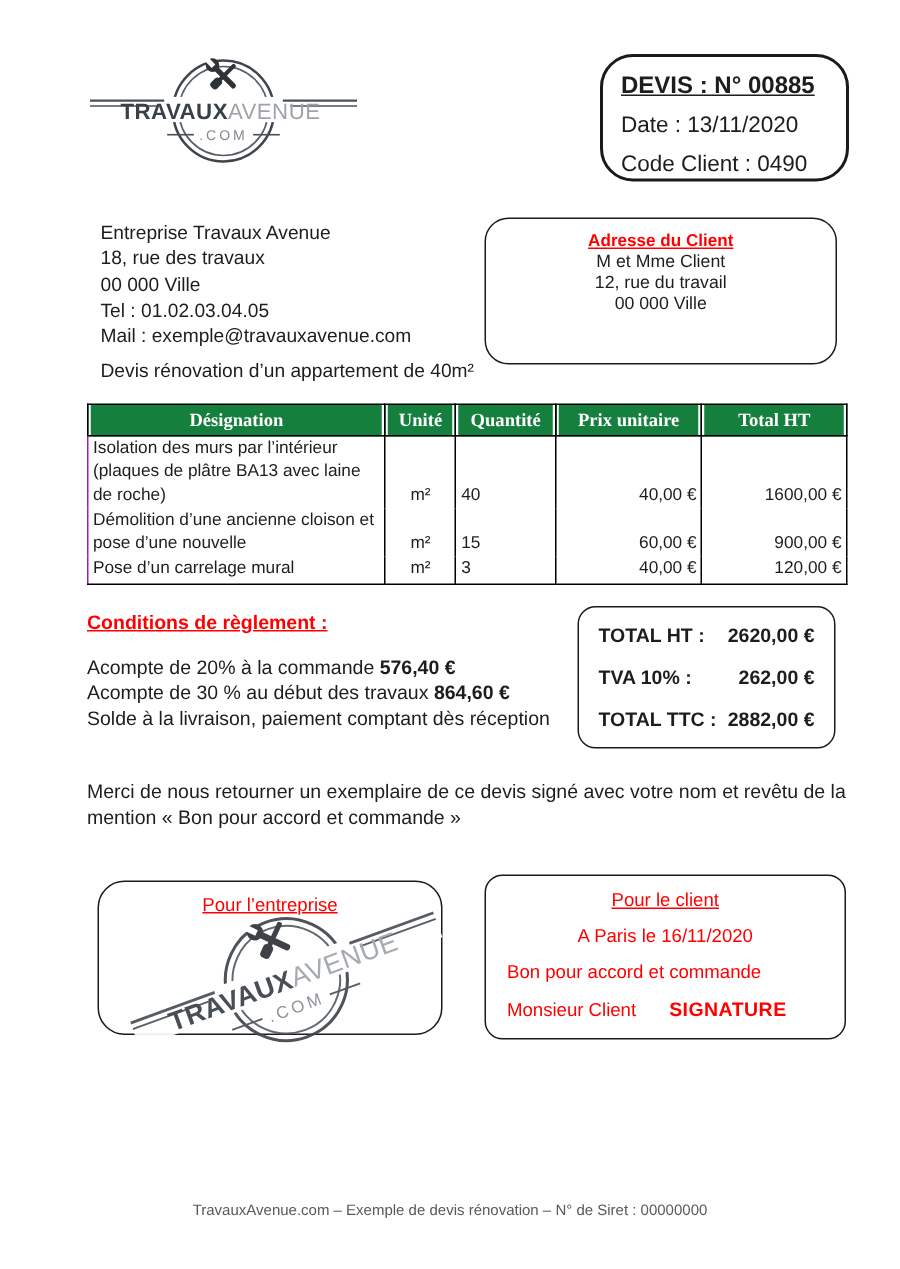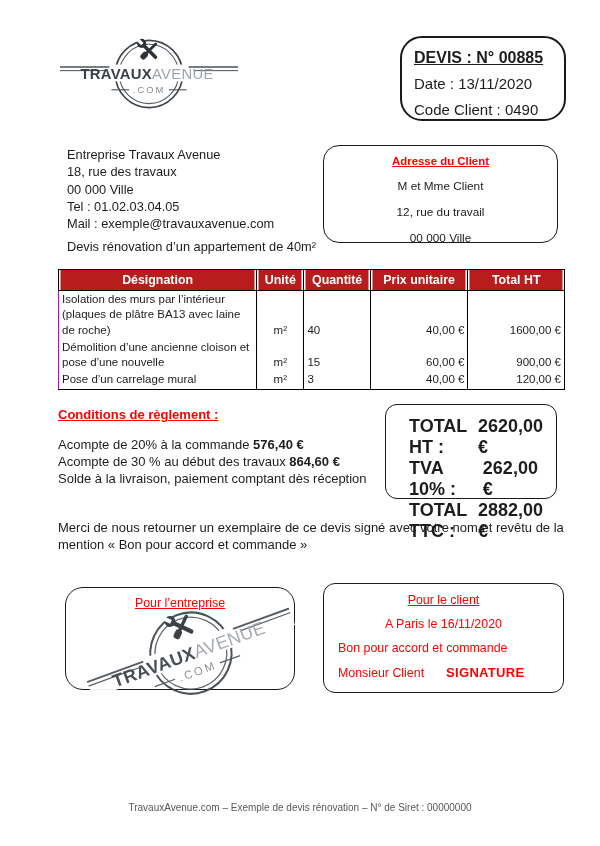--- a/index.html
+++ b/index.html
@@ -19,54 +19,54 @@
   }
   .devis-box .t1 { font-size: 16px; font-weight: bold; text-decoration: underline; line-height: 26px; white-space: nowrap; }
   .devis-box .t2 { font-size: 15px; line-height: 26px; white-space: nowrap; }
 
   
   .company { position: absolute; left: 67px; top: 146px; font-size: 12.8px; line-height: 17.3px; }
   .client-box {
     position: absolute; left: 323px; top: 145px; width: 235px; height: 98px;
     border: 1.6px solid #1a1a1a; border-radius: 16px;
     display: flex; flex-direction: column; align-items: center;
-    padding-top: 9px; gap: 12px;
+    padding-top: 9px; gap: 0;
   }
   .client-box .head { color: #fe0000; font-weight: bold; font-size: 11.4px; text-decoration: underline; }
   .client-box .ln { font-size: 11.8px; }
 
   .doc-title { position: absolute; left: 67px; top: 239px; font-size: 12.8px; font-weight: normal; }
 
   
   .items { position: absolute; left: 58px; top: 269px; width: 507px; border-collapse: collapse; table-layout: fixed; }
   .items th {
-    background: #b91c1c; color: #fff; font-size: 12.4px; font-weight: bold;
+    background: #15803d; color: #fff; font-size: 12.4px; font-weight: bold;
     border: 1px solid #000; box-shadow: inset 1.5px 0 0 #fff, inset -1.5px 0 0 #fff;
-    height: 21px; padding: 0 2px; text-align: center;
+    height: 21px; padding: 0 2px; text-align: center; font-family: Liberation Serif, serif;
   }
   .items td {
     border-left: 1px solid #a21caf; border-right: 1px solid #000;
     font-size: 11.5px; line-height: 15.3px; padding: 0 3px 1px 3px; vertical-align: bottom;
   }
   .items tbody tr:last-child td { border-bottom: 1px solid #000; }
   .items td.des { text-align: left; vertical-align: top; padding-top: 1px; }
   .items td.unit { text-align: center; }
   .items td.qty { text-align: left; }
   .items td.pu, .items td.tot { text-align: right; }
 
   
   .cond-head { position: absolute; left: 58px; top: 407px; color: #fe0000; font-size: 13px; font-weight: bold; text-decoration: underline; }
   .cond-lines { position: absolute; left: 58px; top: 436px; font-size: 13px; line-height: 17px; }
   .totals-box {
     position: absolute; left: 385px; top: 404px; width: 172px; height: 95px;
     border: 1.8px solid #1a1a1a; border-radius: 12px;
     display: flex; flex-direction: column; justify-content: space-between;
     padding: 11px 13px;
   }
-  .totals-box .row { display: flex; justify-content: flex-end; font-size: 18px; font-weight: bold; margin-left: 10px; }
+  .totals-box .row { display: flex; justify-content: space-between; font-size: 13px; font-weight: bold; }
 
   .note { position: absolute; left: 58px; top: 520px; width: 508px; font-size: 13px; line-height: 16.5px; }
 
   
   .sig-left {
     position: absolute; left: 65px; top: 587px; width: 230px; height: 103px;
     border: 1.6px solid #1a1a1a; border-radius: 18px; text-align: center; padding-top: 8px;
   }
   .sig-left .head { color: #fe0000; font-size: 12.4px; text-decoration: underline; }
   .stamp-wrap {

